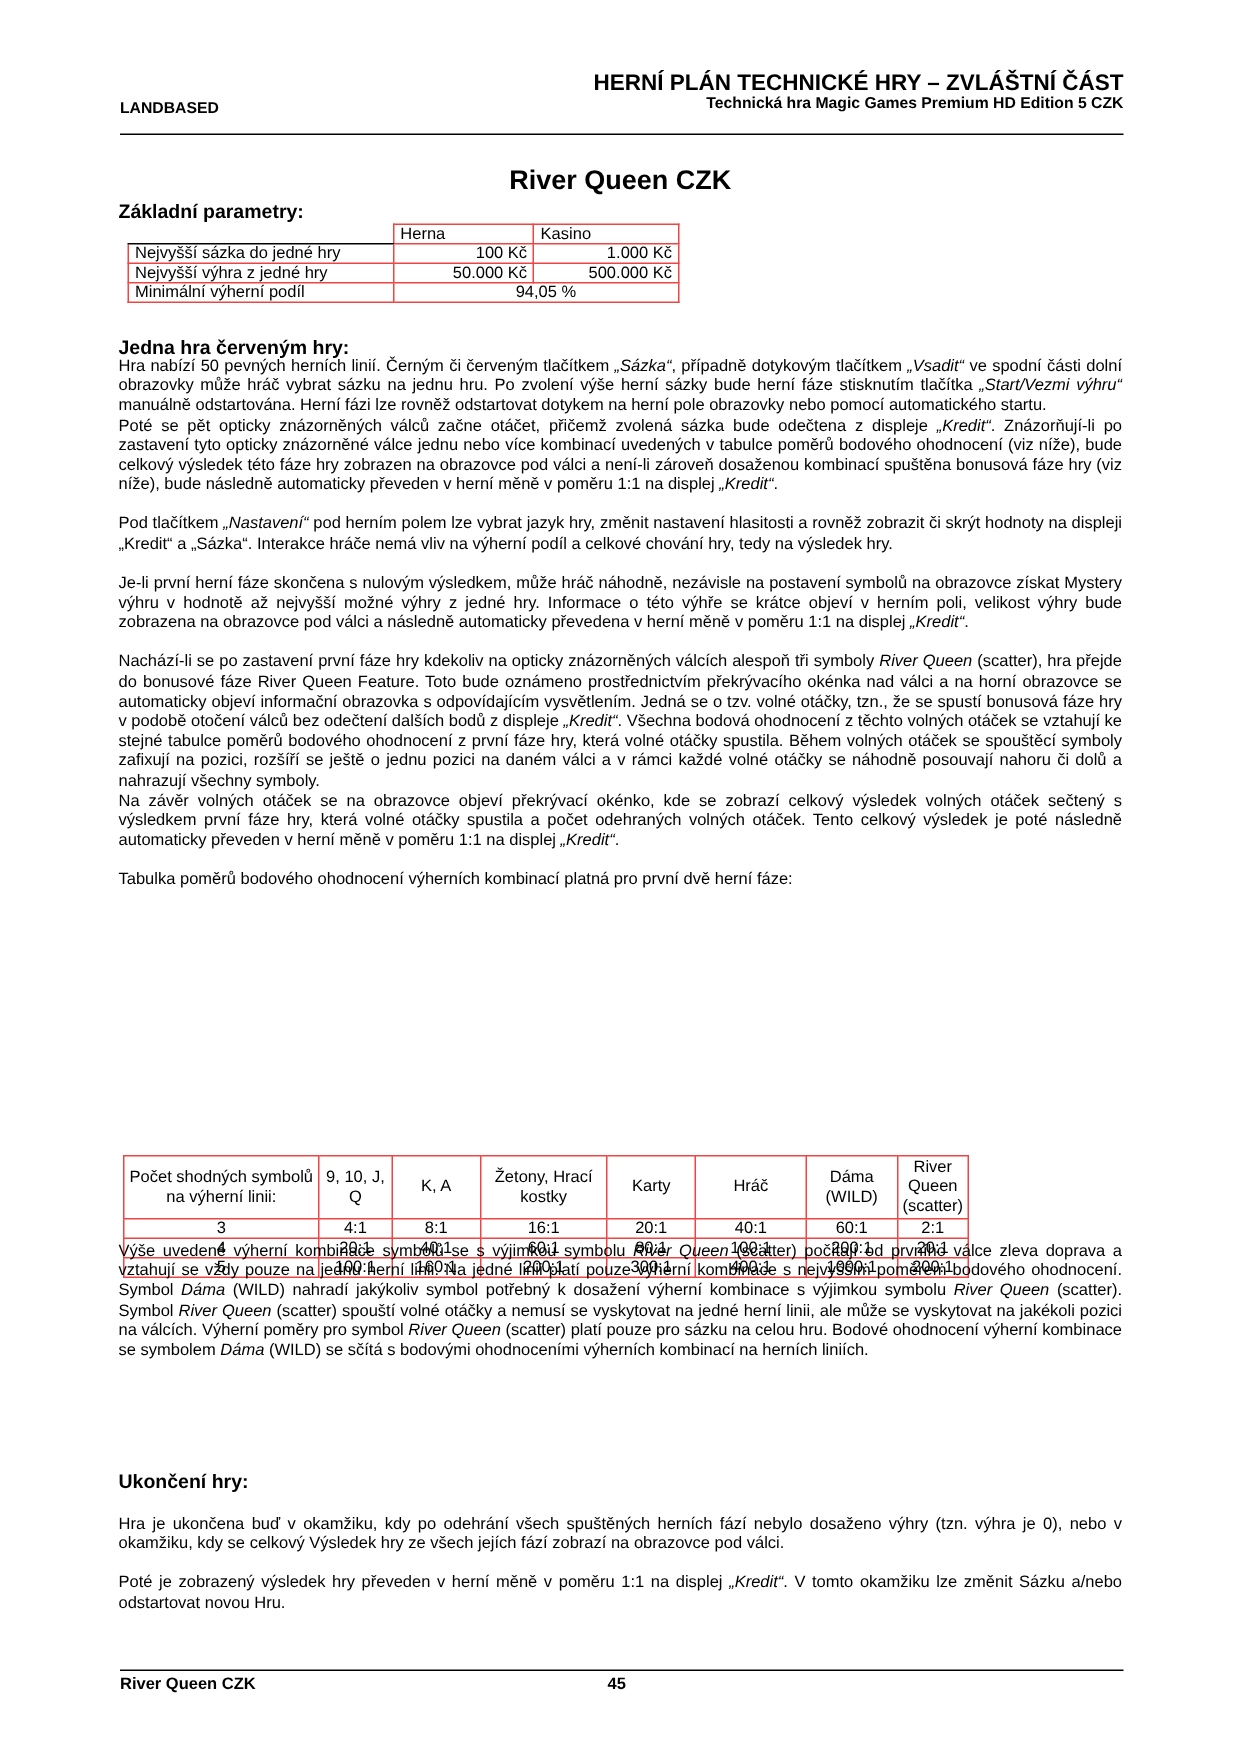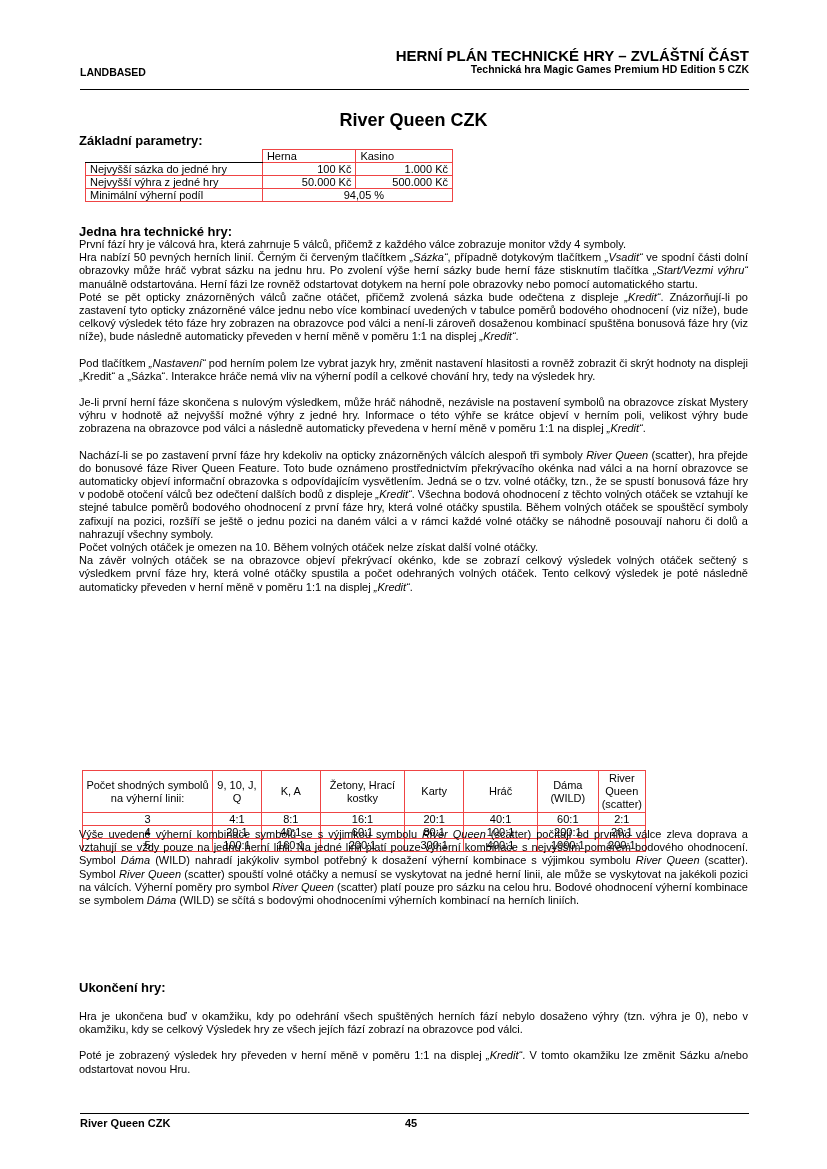--- a/index.html
+++ b/index.html
@@ -75,35 +75,34 @@
       <td class="c1">50.000 Kč</td>
       <td class="c2">500.000 Kč</td>
     </tr>
     <tr>
       <td class="lbl">Minimální výherní podíl</td>
       <td class="span" colspan="2">94,05 %</td>
     </tr>
   </tbody>
     </table>
 
-  <div class="h2" style="top:224px;">Jedna hra technické hry:</div>
+  <div class="h2" style="top:224px;">Jedna hra červeným hry:</div>
 
   <div class="txt" style="top:238px;">
-    <p>První fází hry je válcová hra, která zahrnuje 5 válců, přičemž z každého válce zobrazuje monitor vždy 4 symboly.</p>
     <p><span>Hra nabízí 50 pevných herních linií. Černým či červeným tlačítkem </span><i>„Sázka“</i><span>, případně dotykovým tlačítkem </span><i>„Vsadit“</i><span> ve spodní části dolní obrazovky může hráč vybrat sázku na jednu hru. Po zvolení výše herní sázky bude herní fáze stisknutím tlačítka </span><i>„Start/Vezmi výhru“</i><span> manuálně odstartována. Herní fázi lze rovněž odstartovat dotykem na herní pole obrazovky nebo pomocí automatického startu.</span></p>
     <p><span>Poté se pět opticky znázorněných válců začne otáčet, přičemž zvolená sázka bude odečtena z displeje </span><i>„Kredit“</i><span>. Znázorňují-li po zastavení tyto opticky znázorněné válce jednu nebo více kombinací uvedených v tabulce poměrů bodového ohodnocení (viz níže), bude celkový výsledek této fáze hry zobrazen na obrazovce pod válci a není-li zároveň dosaženou kombinací spuštěna bonusová fáze hry (viz níže), bude následně automaticky převeden v herní měně v poměru 1:1 na displej </span><i>„Kredit“</i><span>.</span></p>
     <div class="gap"></div>
     <p><span>Pod tlačítkem </span><i>„Nastavení“</i><span> pod herním polem lze vybrat jazyk hry, změnit nastavení hlasitosti a rovněž zobrazit či skrýt hodnoty na displeji „Kredit“ a „Sázka“. Interakce hráče nemá vliv na výherní podíl a celkové chování hry, tedy na výsledek hry.</span></p>
     <div class="gap"></div>
     <p><span>Je-li první herní fáze skončena s nulovým výsledkem, může hráč náhodně, nezávisle na postavení symbolů na obrazovce získat Mystery výhru v hodnotě až nejvyšší možné výhry z jedné hry. Informace o této výhře se krátce objeví v herním poli, velikost výhry bude zobrazena na obrazovce pod válci a následně automaticky převedena v herní měně v poměru 1:1 na displej </span><i>„Kredit“</i><span>.</span></p>
     <div class="gap"></div>
     <p><span>Nachází-li se po zastavení první fáze hry kdekoliv na opticky znázorněných válcích alespoň tři symboly </span><i>River Queen</i><span> (scatter), hra přejde do bonusové fáze River Queen Feature. Toto bude oznámeno prostřednictvím překrývacího okénka nad válci a na horní obrazovce se automaticky objeví informační obrazovka s odpovídajícím vysvětlením. Jedná se o tzv. volné otáčky, tzn., že se spustí bonusová fáze hry v podobě otočení válců bez odečtení dalších bodů z displeje </span><i>„Kredit“</i><span>. Všechna bodová ohodnocení z těchto volných otáček se vztahují ke stejné tabulce poměrů bodového ohodnocení z první fáze hry, která volné otáčky spustila. Během volných otáček se spouštěcí symboly zafixují na pozici, rozšíří se ještě o jednu pozici na daném válci a v rámci každé volné otáčky se náhodně posouvají nahoru či dolů a nahrazují všechny symboly.</span></p>
-    <p>Počet volných otáček je omezen na 10. Během volných otáček nelze získat další volné otáčky.</p>
     <p><span>Na závěr volných otáček se na obrazovce objeví překrývací okénko, kde se zobrazí celkový výsledek volných otáček sečtený s výsledkem první fáze hry, která volné otáčky spustila a počet odehraných volných otáček. Tento celkový výsledek je poté následně automaticky převeden v herní měně v poměru 1:1 na displej </span><i>„Kredit“</i><span>.</span></p>
     <div class="gap"></div>
+    <p>Tabulka poměrů bodového ohodnocení výherních kombinací platná pro první dvě herní fáze:</p>
   </div>
 
   <table class="pay">
     <thead>
       <tr>
         <td style="width:150px">Počet shodných symbolů na výherní linii:</td>
         <td style="width:46px">9, 10, J, Q</td>
         <td style="width:60px">K, A</td>
         <td style="width:92px">Žetony, Hrací kostky</td>
         <td style="width:60px">Karty</td>

